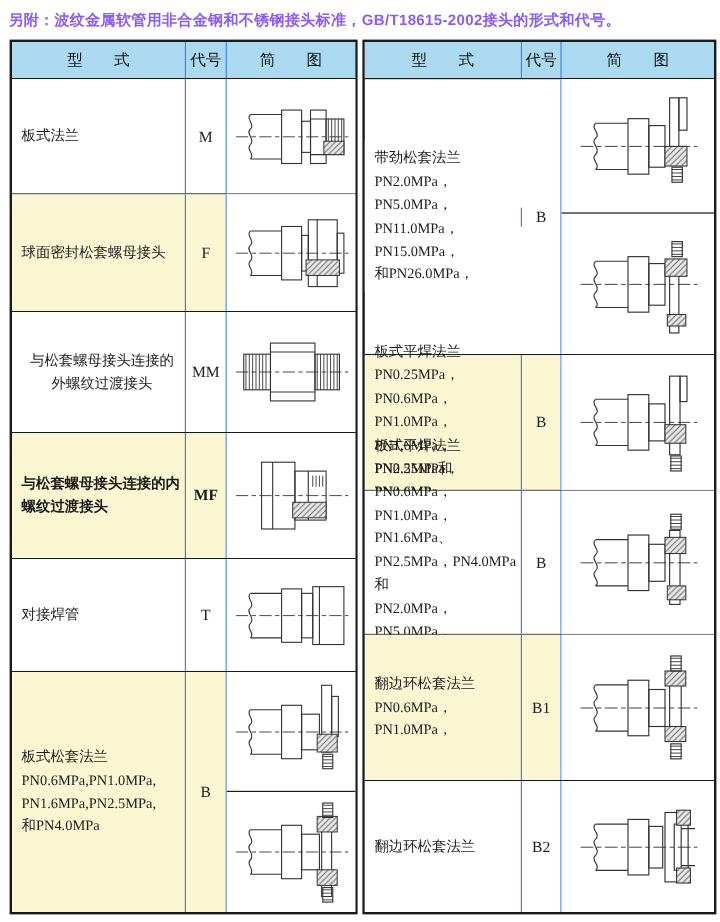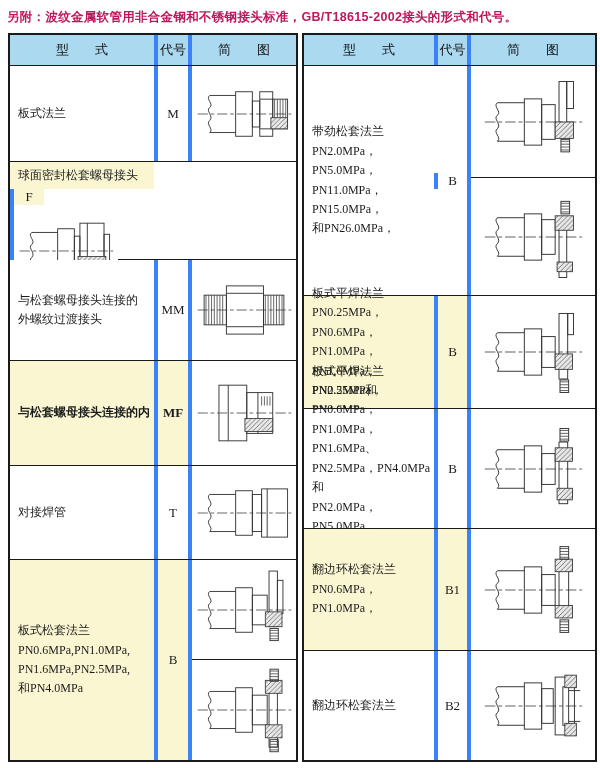--- a/index.html
+++ b/index.html
@@ -1,24 +1,24 @@
 <!DOCTYPE html>
 <html style="--hdr-bg: #abd9f0; --row-yellow: #faf6d2;"><head>
 <meta charset="utf-8">
 <style>
   * { box-sizing: border-box; margin: 0; padding: 0; }
   html,body { width:600px; height:768px; background:#fff; overflow:hidden;
               font-family:"Liberation Sans", sans-serif; }
   .doc-title { padding:9px 4px 0 7px; font-size:12.5px; font-weight:bold;
-               color:#be185d; letter-spacing:0.3px; white-space:nowrap; }
+               color:#8b5cf6; letter-spacing:0.3px; white-space:nowrap; }
   .tables { display:flex; gap:4px; margin:7px 0 0 8px; align-items:flex-start; }
   .half-table { border:2px solid #1a1a1a; background:#fff; }
   .t-row { display:flex; align-items:stretch; }
   .t-row + .t-row { border-top:1px solid #1a1a1a; }
-  .cell { border-left:4px solid #3b82f6; }
+  .cell { border-left:1px solid #3b82f6; }
   .cell:first-child { border-left:none; }
   .hdr { background:var(--hdr-bg); display:flex; align-items:center;
          justify-content:center; font-size:13px; color:#111; height:100%; }
   .hdr-row { height:30px; }
   .type-cell { display:flex; flex-direction:column; justify-content:center;
                padding:4px 2px 4px 8px; font-size:12px; line-height:1.62;
                color:#1b1b1b; font-family:"Liberation Serif","DejaVu Serif",serif; }
   .code-cell { display:flex; align-items:center; justify-content:center;
                font-size:13px; color:#1b1b1b;
                font-family:"Liberation Serif","DejaVu Serif",serif; }
@@ -76,21 +76,21 @@
               <line x1="88" y1="30" x2="88" y2="62" stroke="#333333" stroke-width="0.8"></line>
               <line x1="91" y1="30" x2="91" y2="62" stroke="#333333" stroke-width="0.8"></line>
               <line x1="94" y1="30" x2="94" y2="62" stroke="#333333" stroke-width="0.8"></line>
               <line x1="97" y1="30" x2="97" y2="62" stroke="#333333" stroke-width="0.8"></line>
               <line x1="100" y1="30" x2="100" y2="62" stroke="#333333" stroke-width="0.8"></line>
               <rect x="84" y="50" width="18" height="12" fill="url(#hatch)" stroke="#333333" stroke-width="0.9"></rect>
             </svg>
           </div>
         </div>
       </div>
-      <div class="t-row" style="height: 98px; flex-direction: column;">
+      <div class="t-row" style="height: 98px;">
         <div class="cell type-cell col-type bg-yellow">
           <div>球面密封松套螺母接头</div>
         </div>
         <div class="cell code-cell col-code bg-yellow">F</div>
         <div class="cell diagram-stack col-diag">
           <div class="diagram-cell">
             <svg viewBox="0 0 110 92" width="102" height="92" preserveAspectRatio="xMidYMid meet">
               <line x1="5" y1="46" x2="106" y2="46" stroke="#333333" stroke-width="0.8" stroke-dasharray="11 3 4 3"></line>
               <path d="M18 26 c-5 4 5 9 0 13 c-5 4 5 9 0 14 c-5 4 5 9 0 13" fill="none" stroke="#333333" stroke-width="1"></path>
               <line x1="18" y1="26" x2="46" y2="26" stroke="#333333"></line>
@@ -98,21 +98,21 @@
               <rect x="46" y="22" width="18" height="48" fill="none" stroke="#333333" stroke-width="1"></rect>
               <rect x="64" y="30" width="6" height="32" fill="none" stroke="#333333" stroke-width="1"></rect>
               <rect x="70" y="16" width="26" height="60" fill="none" stroke="#333333" stroke-width="1"></rect>
               <line x1="78" y1="16" x2="78" y2="76" stroke="#333333"></line>
               <rect x="96" y="28" width="6" height="36" fill="none" stroke="#333333" stroke-width="1"></rect>
               <rect x="68" y="52" width="30" height="14" fill="url(#hatch)" stroke="#333333" stroke-width="0.9"></rect>
             </svg>
           </div>
         </div>
       </div>
-      <div class="t-row" style="height: 101px;">
+      <div class="t-row" style="height: 101px; text-align: center;">
         <div class="cell type-cell col-type bg-white">
           <div>与松套螺母接头连接的</div>
           <div>外螺纹过渡接头</div>
         </div>
         <div class="cell code-cell col-code bg-white">MM</div>
         <div class="cell diagram-stack col-diag">
           <div class="diagram-cell">
             <svg viewBox="0 0 110 92" width="102" height="92" preserveAspectRatio="xMidYMid meet">
               <line x1="5" y1="46" x2="106" y2="46" stroke="#333333" stroke-width="0.8" stroke-dasharray="11 3 4 3"></line>
               <rect x="12" y="30" width="24" height="32" fill="none" stroke="#333333" stroke-width="1"></rect>
@@ -134,20 +134,21 @@
               <line x1="90" y1="30" x2="90" y2="62" stroke="#333333" stroke-width="0.8"></line>
               <line x1="93" y1="30" x2="93" y2="62" stroke="#333333" stroke-width="0.8"></line>
               <line x1="96" y1="30" x2="96" y2="62" stroke="#333333" stroke-width="0.8"></line>
             </svg>
           </div>
         </div>
       </div>
       <div class="t-row" style="height: 105px; font-weight: bold;">
         <div class="cell type-cell col-type bg-yellow">
           <div>与松套螺母接头连接的内</div>
+          <div>螺纹过渡接头</div>
         </div>
         <div class="cell code-cell col-code bg-yellow">MF</div>
         <div class="cell diagram-stack col-diag">
           <div class="diagram-cell">
             <svg viewBox="0 0 110 92" width="102" height="92" preserveAspectRatio="xMidYMid meet">
               <line x1="5" y1="46" x2="106" y2="46" stroke="#333333" stroke-width="0.8" stroke-dasharray="11 3 4 3"></line>
               <rect x="28" y="16" width="30" height="60" fill="none" stroke="#333333" stroke-width="1"></rect>
               <line x1="38" y1="16" x2="38" y2="76" stroke="#333333"></line>
               <rect x="58" y="24" width="28" height="44" fill="none" stroke="#333333" stroke-width="1"></rect>
               <line x1="70" y1="24" x2="70" y2="68" stroke="#333333"></line>

